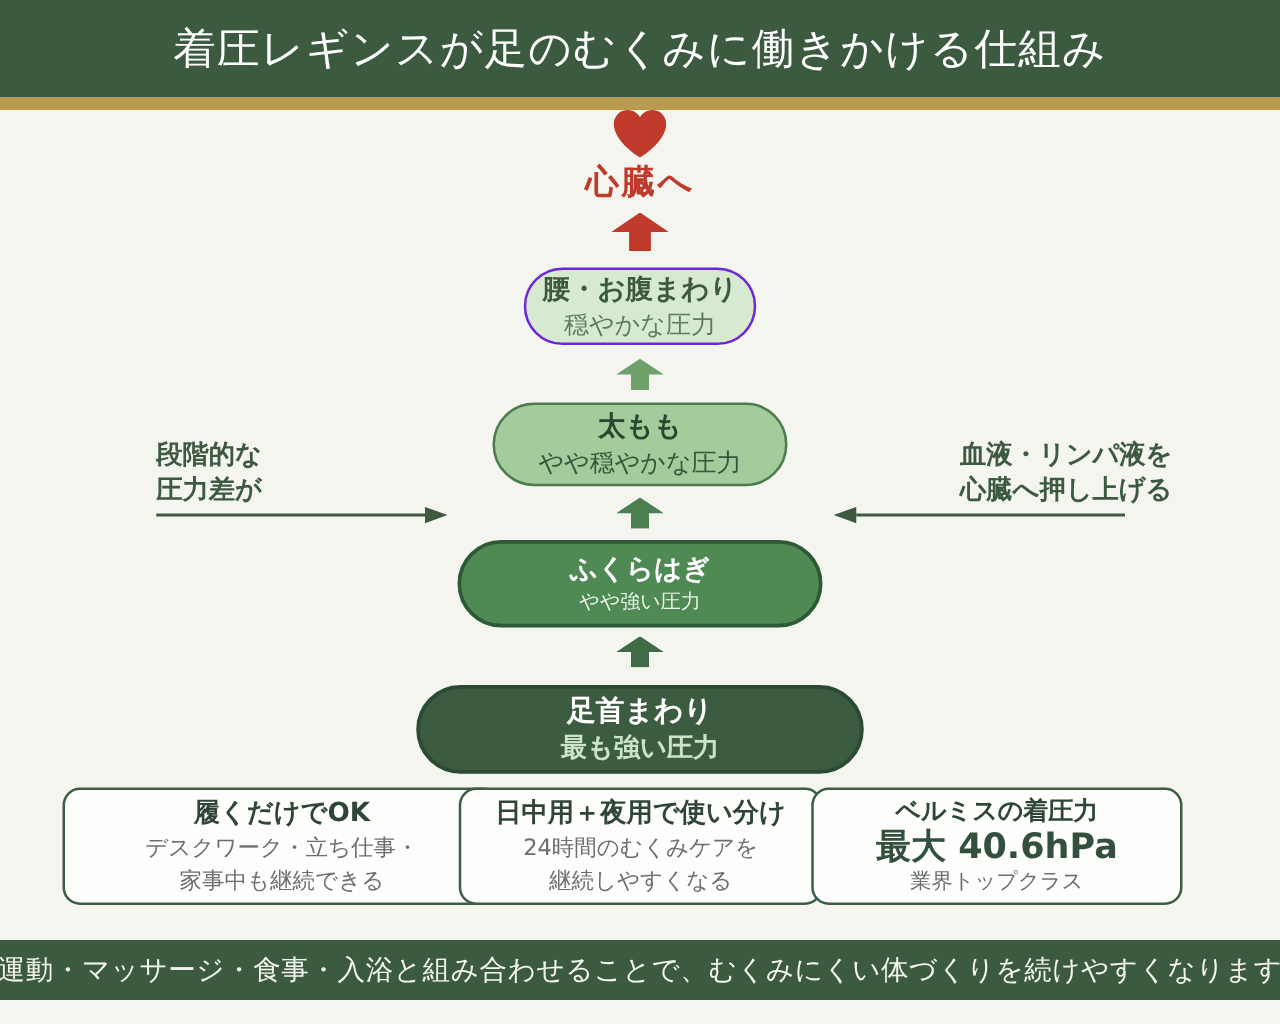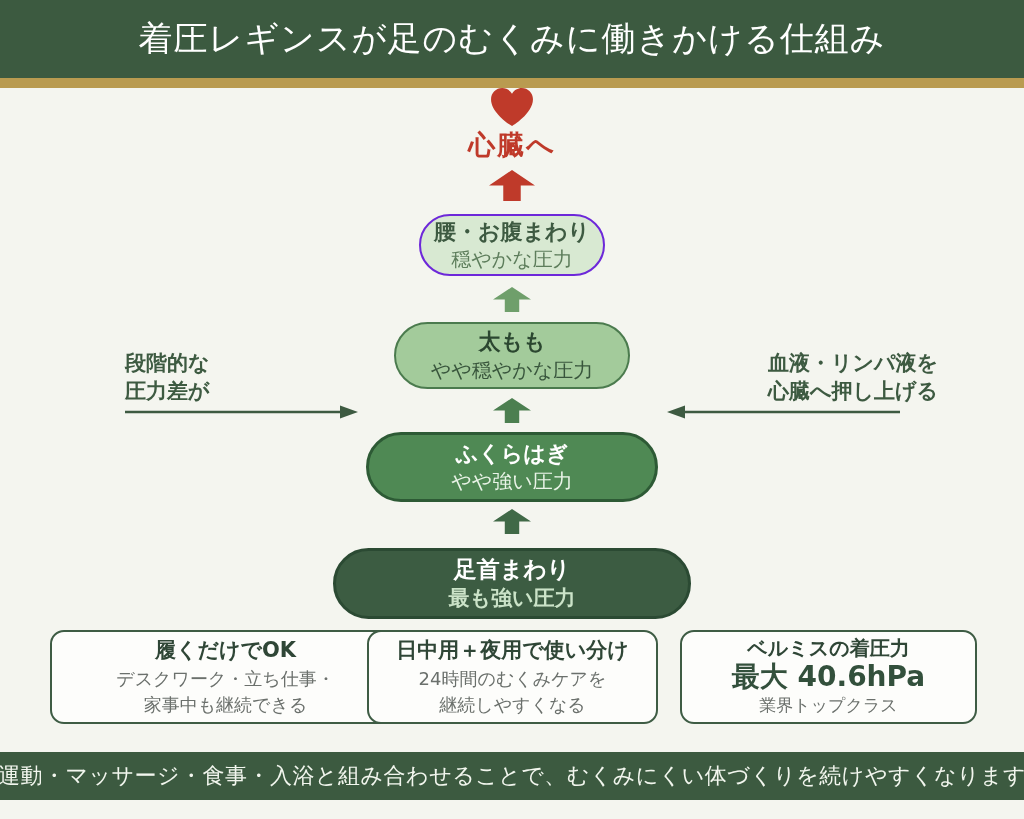--- a/index.html
+++ b/index.html
@@ -32,40 +32,40 @@
     align-items:center;justify-content:center;line-height:1.3;box-sizing:border-box;}
   .pill .pill-name{font-weight:bold;}
   .pill-1{left:419px;top:214px;width:186px;height:62px;background:#d8e9d2;border:2px solid #6d28d9;}
   .pill-1 .pill-name{color:#3d5a41;font-size:22px;}
   .pill-1 .pill-pressure{color:#5d7d5b;font-size:20px;}
   .pill-2{left:394px;top:322px;width:236px;height:67px;background:#a3cb9b;border:2px solid #4b7b4e;}
   .pill-2 .pill-name{color:#2b4730;font-size:22px;}
   .pill-2 .pill-pressure{color:#38553c;font-size:20px;}
   .pill-3{left:366px;top:432px;width:292px;height:70px;background:#4f8954;border:3px solid #2d5a35;}
   .pill-3 .pill-name{color:#ffffff;font-size:22px;}
-  .pill-3 .pill-pressure{color:#eaf4e8;font-size:20px;}
+  .pill-3 .pill-pressure{color:#eaf4e8;font-size:16px;}
   .pill-4{left:333px;top:548px;width:358px;height:71px;background:#3c5c42;border:3px solid #2b4a33;}
   .pill-4 .pill-name{color:#ffffff;font-size:23px;}
   .pill-4 .pill-pressure{color:#cbe3c8;font-size:21px;font-weight:bold;}
 
   
   .side-note{position:absolute;color:#3d5a41;font-size:21px;font-weight:bold;line-height:1.35;}
   .side-note-left{left:125px;top:349px;text-align:center;}
   .side-note-right{left:755px;top:349px;width:196px;text-align:center;}
   .thin-arrow{position:absolute;}
   .thin-arrow-left{left:123px;top:404px;}
   .thin-arrow-right{left:666px;top:404px;}
 
   
   .card{position:absolute;top:630px;height:94px;background:#fdfdfb;border:2px solid #3e5c44;
     border-radius:14px;box-sizing:border-box;display:flex;flex-direction:column;
     align-items:center;justify-content:center;text-align:center;}
   .card-1{left:50px;width:351px;}
   .card-2{left:367px;width:291px;}
-  .card-3{left:680px;width:297px;}
+  .card-3{left:649px;width:297px;}
   .card-title{color:#2f4636;font-size:21px;font-weight:bold;line-height:1.25;}
   .card-body{color:#6b706c;font-size:18px;line-height:1.4;white-space:pre-line;margin-top:3px;}
   .card-3 .card-title{font-size:20px;}
   .card-highlight{color:#33503c;font-size:28px;font-weight:bold;line-height:1.15;}
   .card-3 .card-body{font-size:17px;margin-top:1px;}
 </style>
 </head>
 <body>
 
 <div class="canvas">

